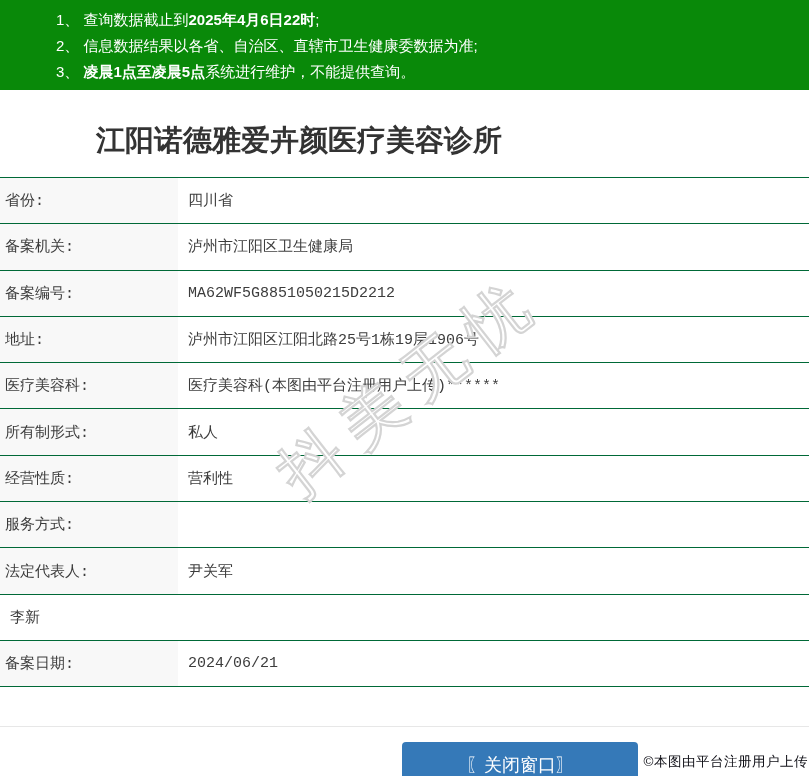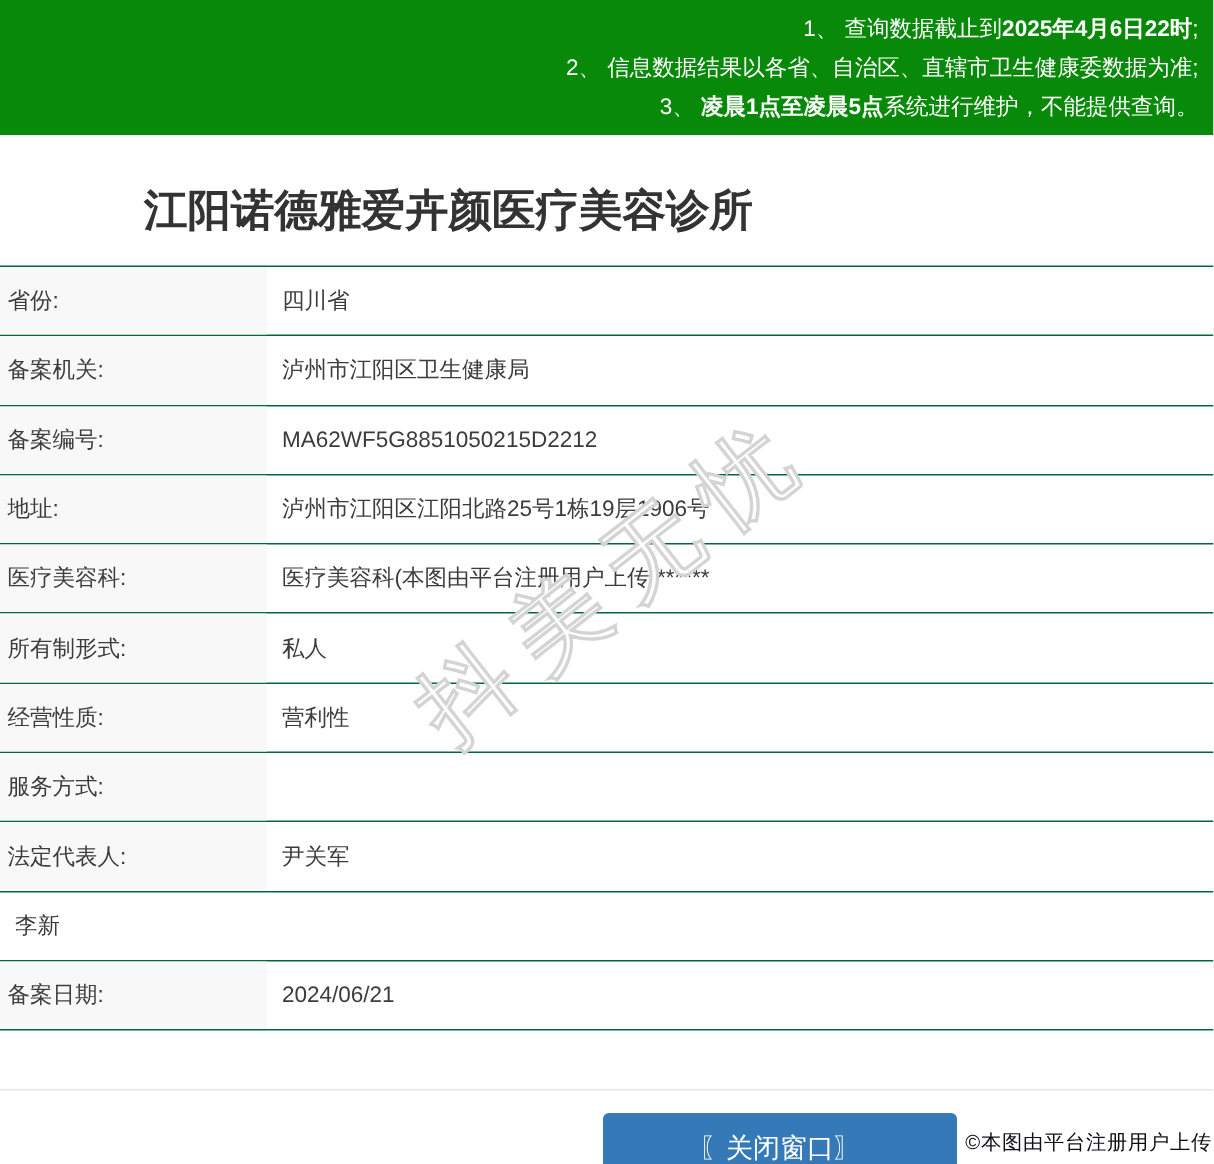--- a/index.html
+++ b/index.html
@@ -17,33 +17,34 @@
     overflow:hidden;
     position:relative;
   }
   .page-header{
     width:809px;height:90px;
     background:var(--header_bg,#098909);
     padding:7px 10px 0 56px;
     color:#ffffff;
     font-size:15px;
   }
-  .notice-line{line-height:26px;white-space:nowrap;text-align:right;}
+  .notice-line{line-height:26px;white-space:nowrap;}
   .notice-line b{font-weight:bold;}
   .page-title{
     position:absolute;top:121px;left:0;right:0;
     padding-left:96px;
     text-align:left;
     font-size:29px;
     color:#333333;
     white-space:nowrap;
   }
   .info-table{
     position:absolute;top:177px;left:0;width:809px;
     border-top:1.5px solid var(--separator,#006937);
+    font-family:Liberation Mono, monospace;
   }
   .trow{
     display:flex;
     height:46.3px;
     border-bottom:1.5px solid var(--separator,#006937);
   }
   .cell{display:flex;align-items:center;font-size:15px;color:var(--text,#3c3c3c);}
   .cell.label{
     width:178px;
     background:var(--label_bg,#f8f8f8);

